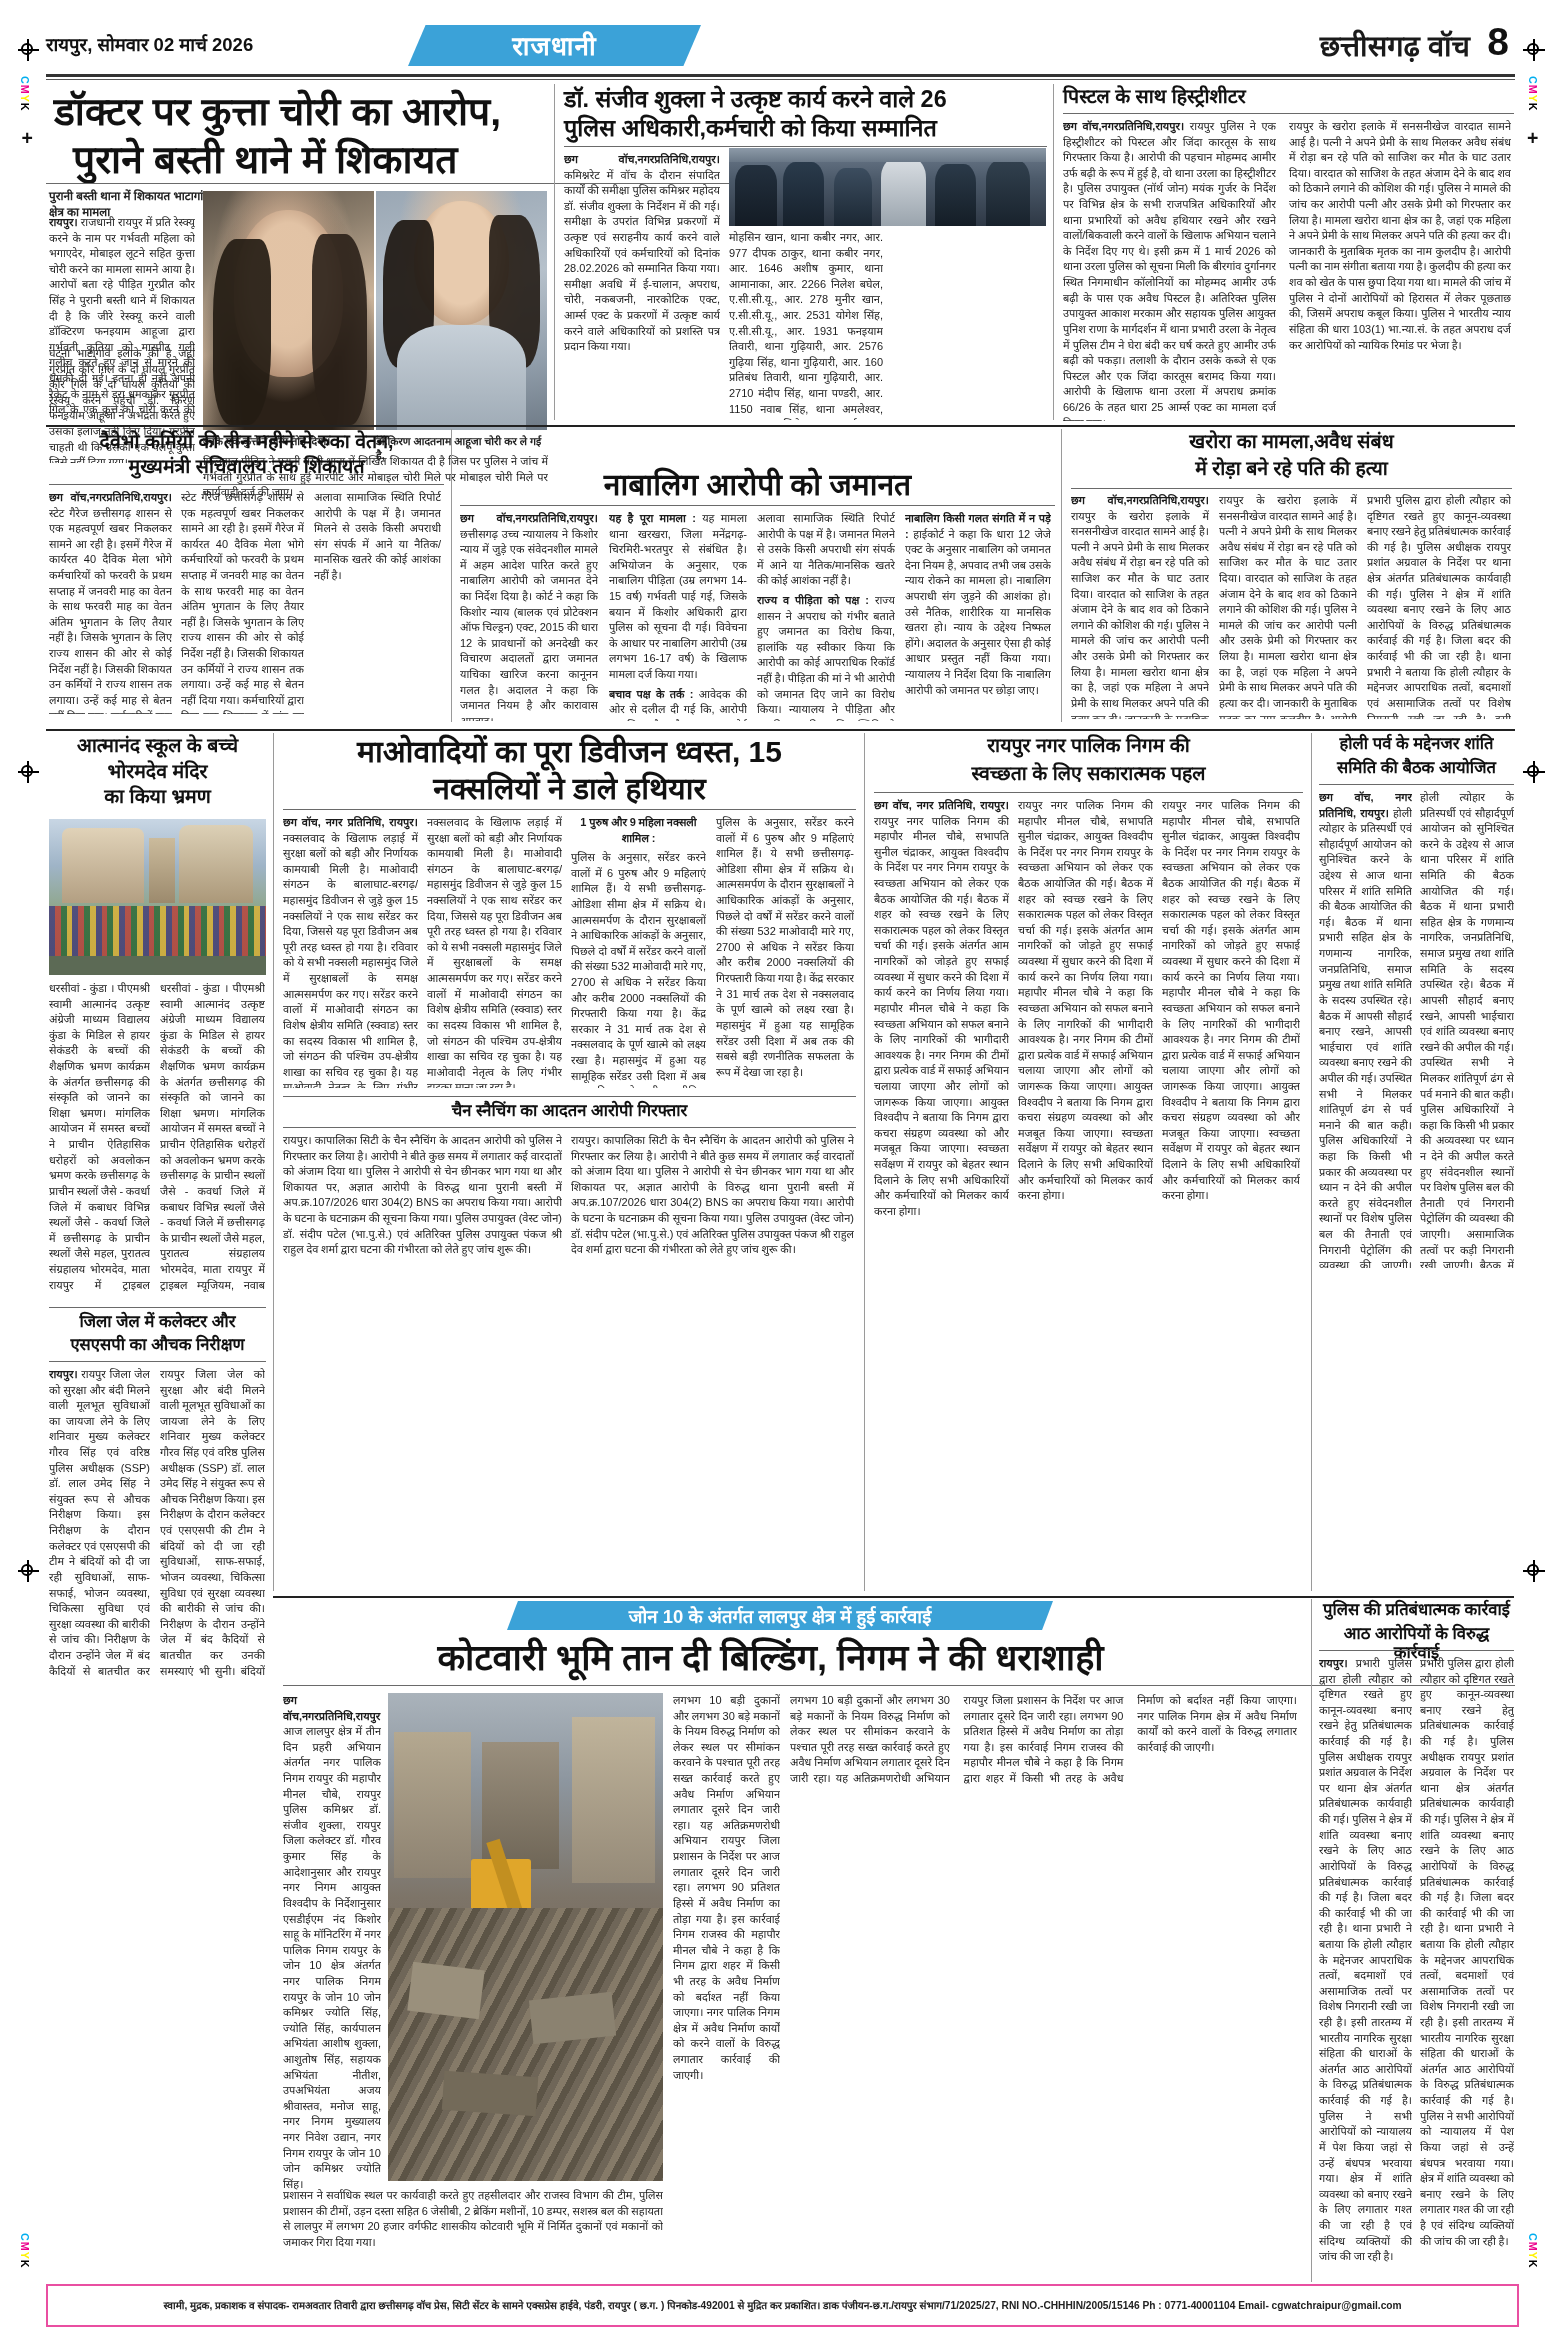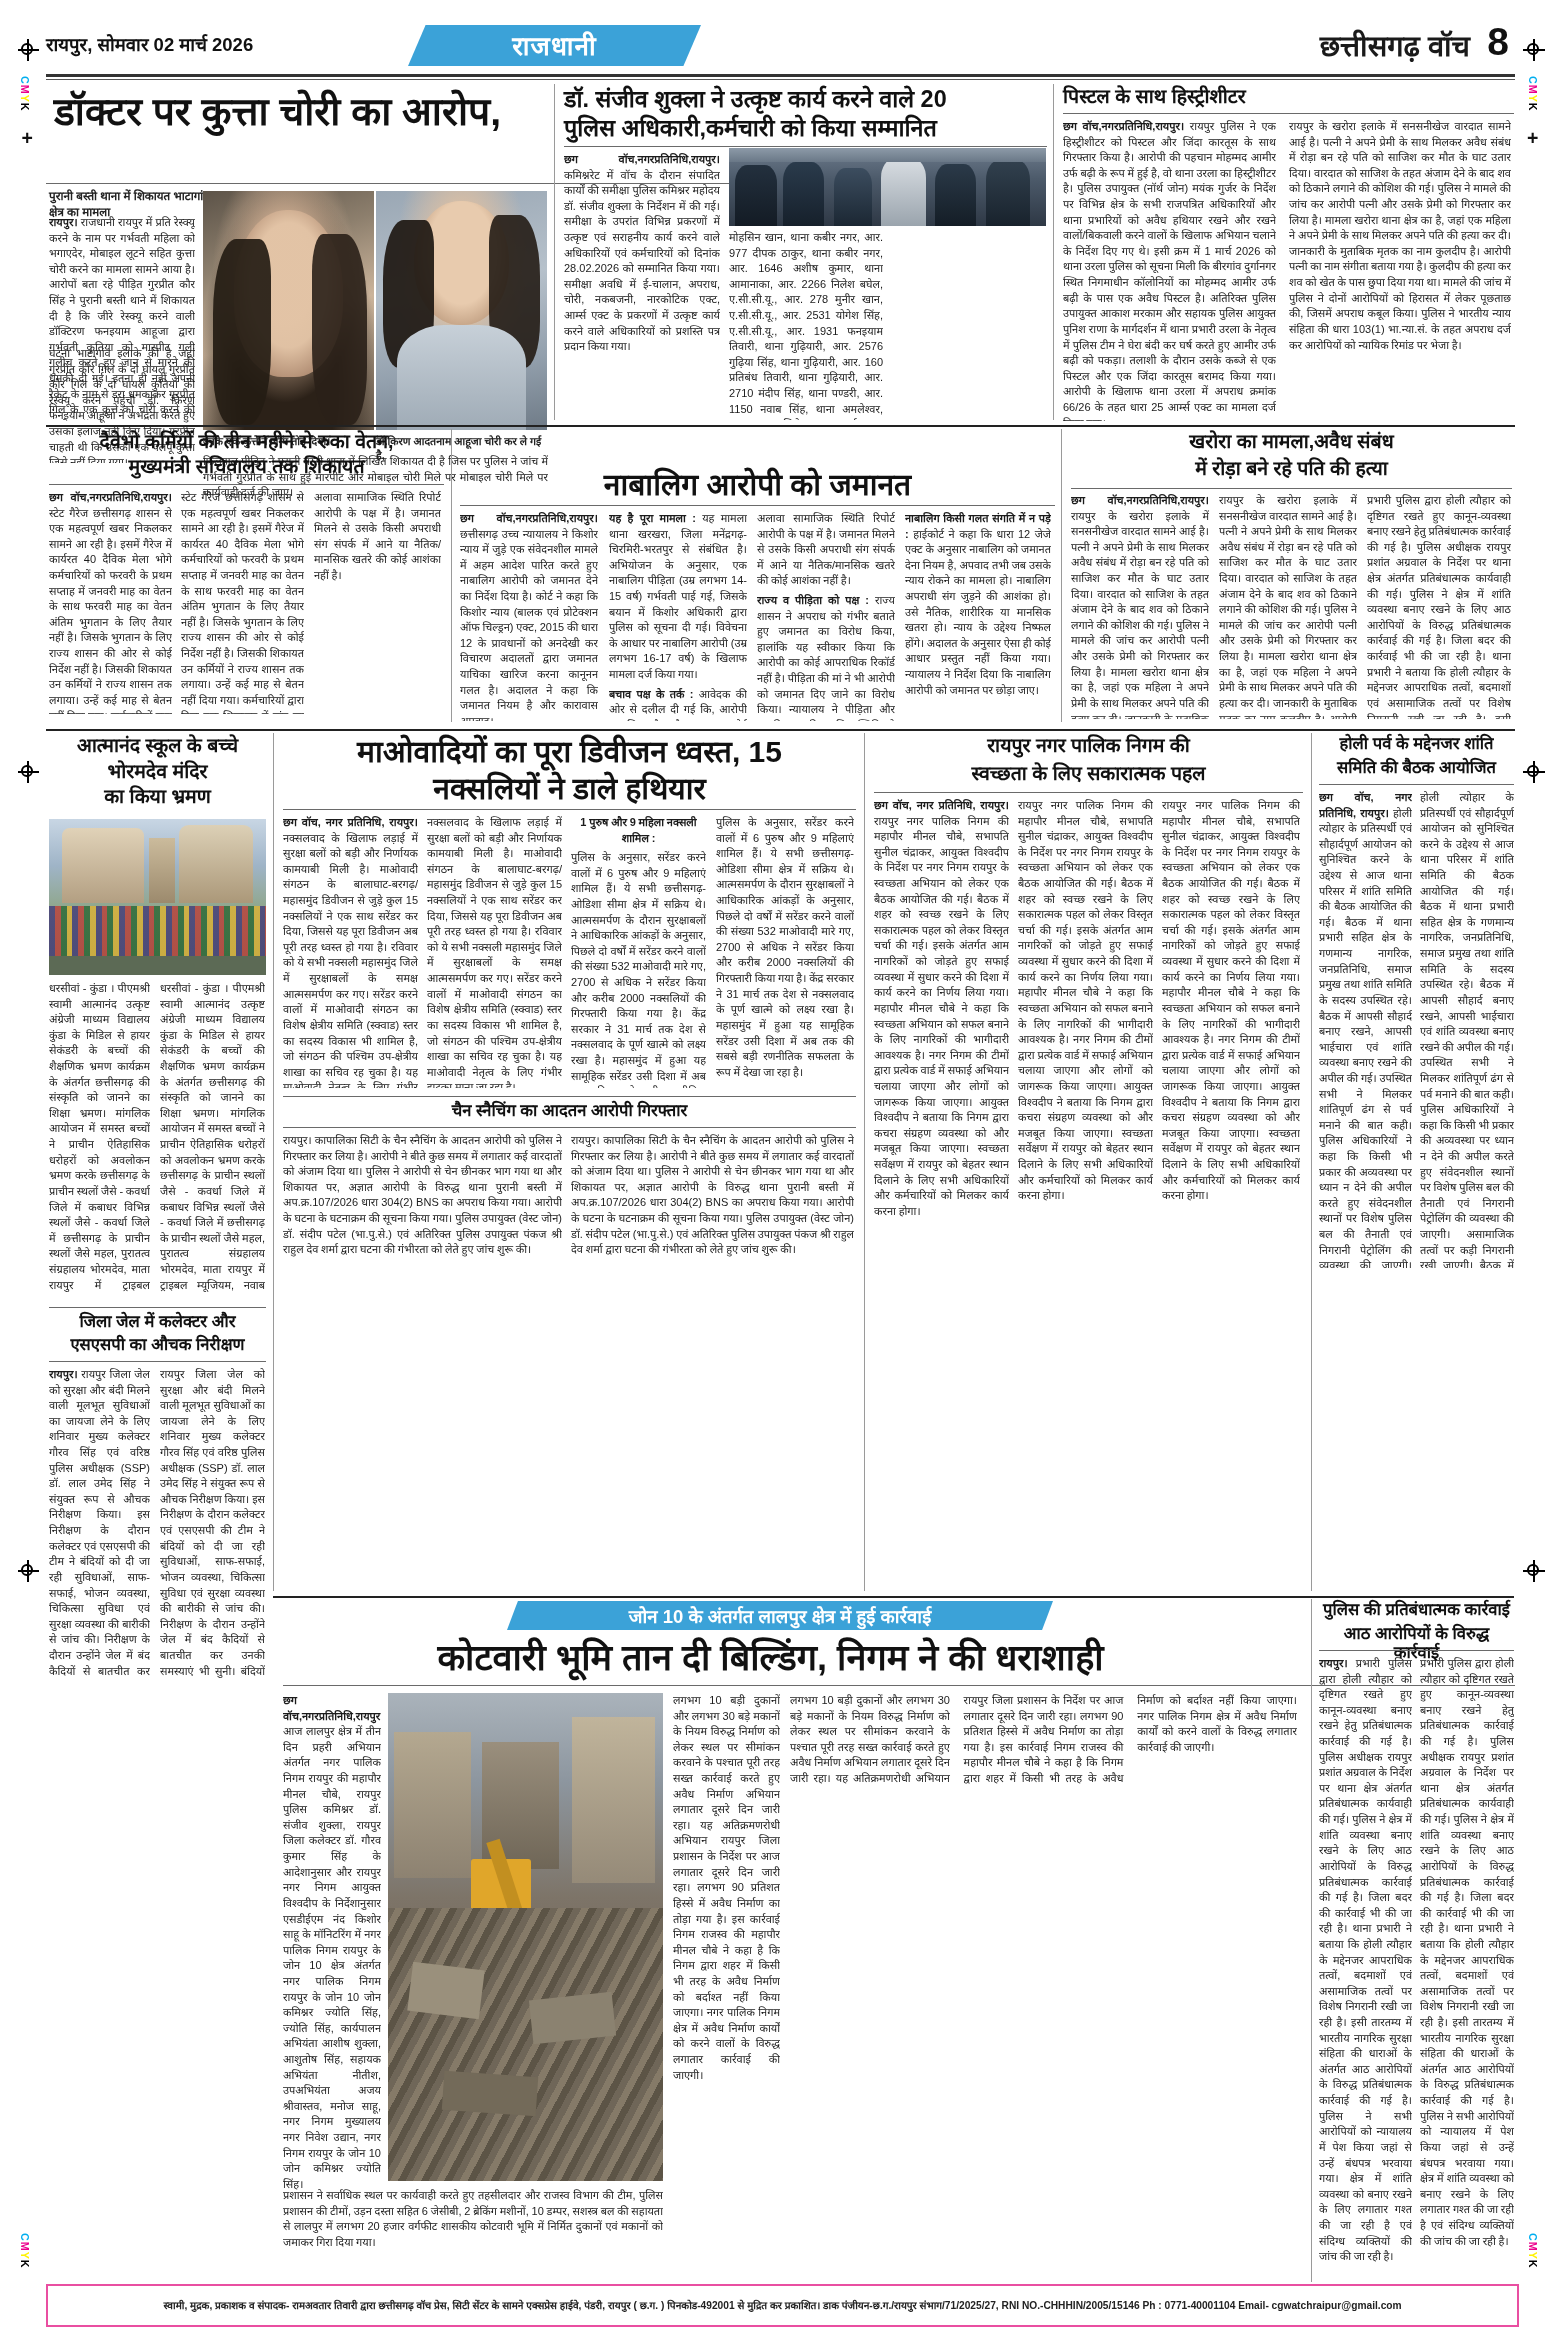--- a/index.html
+++ b/index.html
@@ -110,20 +110,21 @@
 
   <div class="dateline">रायपुर, सोमवार 02 मार्च 2026</div>
   <div class="banner-inner"></div>
   <div class="banner-text">राजधानी</div>
   <div class="masthead">छत्तीसगढ़ वॉच</div>
   <div class="pageno">8</div>
   <div class="rule-top"></div>
   <div class="rule-top2"></div>
 
   <div class="hl h-xl" style="position:absolute;left:54px;top:90px;width:722px;">डॉक्टर पर कुत्ता चोरी का आरोप,</div>
+  <div class="hl h-xl" style="position:absolute;left:73px;top:138px;width:722px;">पुराने बस्ती थाने में शिकायत</div>
 
   <div class="hline" style="left:46px;top:183px;width:731px;"></div>
 
   <div class="kicker" style="position:absolute;left:49px;top:188px;width:161px;">पुरानी बस्ती थाना में शिकायत भाटागांव क्षेत्र का मामला</div>
 
   <div class="photo" style="left:203px;top:191px;width:171px;height:239px;">
     <div class="ph-grad" style="background:
       radial-gradient(ellipse at 48% 36%,#d9b79a 0 22%,rgba(217,183,154,0) 58%),
       radial-gradient(ellipse at 50% 80%,#2b2118 0 40%,rgba(43,33,24,0) 75%),
       linear-gradient(160deg,#5c5348 0%,#8d7f6d 28%,#cbb49b 55%,#6b5e50 100%);"></div>
@@ -152,21 +153,21 @@
   </div>
   <div class="col-text body-col" style="left:203px;top:454px;width:345px;height:59px;">
     <p>फिलहाल पीड़ित ने पुरानी बस्ती थाना में लिखित शिकायत दी है जिस पर पुलिस ने जांच में गर्भवती गुरप्रीत के साथ हुई मारपीट और मोबाइल चोरी मिले पर मोबाइल चोरी मिले पर कार्यवाही दर्ज की जाए।</p>
   </div>
   <div class="col-text body-col" style="left:49px;top:346px;width:146px;height:117px;">
     <p>घटना भाटागांव इलाके की है जहां गुरप्रीत कौर गिल के दो घायल गुरप्रीत कौर गिल के दो घायल कुतिया की रेस्क्यू करने पहुंची डॉ. किरण फनइयाम आहूजा ने अभद्रता करते हुए उसका इलाज नहीं किए दिया। गुरप्रीत चाहती थी कि उसका एक पलपू कुत्ता जिसे नहीं दिया गया।</p>
   </div>
 
   <div class="vline" style="left:554px;top:84px;height:336px;"></div>
 
-  <div class="hl h-md" style="position:absolute;left:564px;top:86px;width:478px;">डॉ. संजीव शुक्ला ने उत्कृष्ट कार्य करने वाले 20</div>
+  <div class="hl h-md" style="position:absolute;left:564px;top:86px;width:478px;">डॉ. संजीव शुक्ला ने उत्कृष्ट कार्य करने वाले 26</div>
   <div class="hl h-md" style="position:absolute;left:564px;top:115px;width:478px;">पुलिस अधिकारी,कर्मचारी को किया सम्मानित</div>
   <div class="hline" style="left:564px;top:146px;width:483px;"></div>
 
   <div class="col-text body-col" style="left:564px;top:152px;width:156px;height:268px;">
     <p><span class="byline">छग वॉच,नगरप्रतिनिधि,रायपुर।</span> <span>कमिश्नरेट में वॉच के दौरान संपादित कार्यों की समीक्षा पुलिस कमिश्नर महोदय डॉ. संजीव शुक्ला के निर्देशन में की गई। समीक्षा के उपरांत विभिन्न प्रकरणों में उत्कृष्ट एवं सराहनीय कार्य करने वाले अधिकारियों एवं कर्मचारियों को दिनांक 28.02.2026 को सम्मानित किया गया। समीक्षा अवधि में ई-चालान, अपराध, चोरी, नकबजनी, नारकोटिक एक्ट, आर्म्स एक्ट के प्रकरणों में उत्कृष्ट कार्य करने वाले अधिकारियों को प्रशस्ति पत्र प्रदान किया गया।</span></p>
   </div>
   <div class="col-text body-col" style="left:729px;top:230px;width:154px;height:190px;">
     <p>मोहसिन खान, थाना कबीर नगर, आर. 977 दीपक ठाकुर, थाना कबीर नगर, आर. 1646 अशीष कुमार, थाना आमानाका, आर. 2266 निलेश बघेल, ए.सी.सी.यू., आर. 278 मुनीर खान, ए.सी.सी.यू., आर. 2531 योगेश सिंह, ए.सी.सी.यू., आर. 1931 फनइयाम तिवारी, थाना गुढ़ियारी, आर. 2576 गुढ़िया सिंह, थाना गुढ़ियारी, आर. 160 प्रतिबंध तिवारी, थाना गुढ़ियारी, आर. 2710 मंदीप सिंह, थाना पण्डरी, आर. 1150 नवाब सिंह, थाना अमलेश्वर, आर. 700 अभिषेक कुमार शर्मा, थाना पुरानी बस्ती, आर. 1196 सुरेंद्र देवांगन, थाना सरस्वती नगर, आर. 445 शिवराज बघेल, थाना कोतवाली, आर. 1920 सुनील चंद्रा, थाना विधानसभा, आर. 1756 मनीष पाल, पलायाम, म.आर. 2072 मनीषा देवांगन, यातायात पुलिस कमिश्नर महोदय डॉ. संजीव शुक्ला ने सभी सम्मानित अधिकारियों/कर्मचारियों को बधाई दी।</p>
   </div>
 

